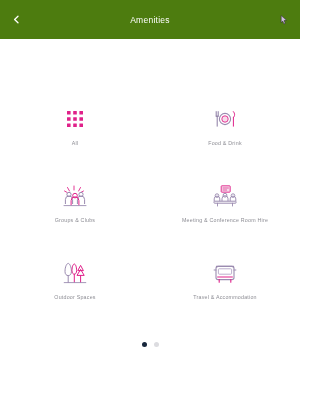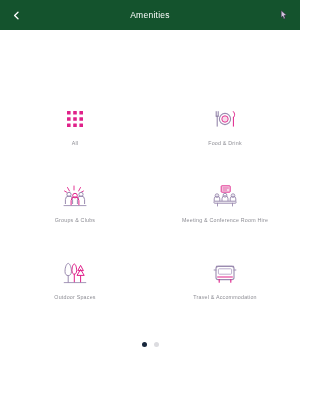--- a/index.html
+++ b/index.html
@@ -13,22 +13,22 @@
     font-family: "Liberation Sans", sans-serif;
     overflow: hidden;
     position: relative;
   }
 
   
   .header {
     position: absolute;
     top: 0; left: 0;
     width: 300px;
-    height: 30px;
-    background: #14532d;
+    height: 39px;
+    background: #4d7c0f;
     display: flex;
     align-items: center;
     box-sizing: border-box;
     padding: 0 8px;
     z-index: 10;
   }
   .header-back {
     width: 16px;
     height: 16px;
     display: flex;

